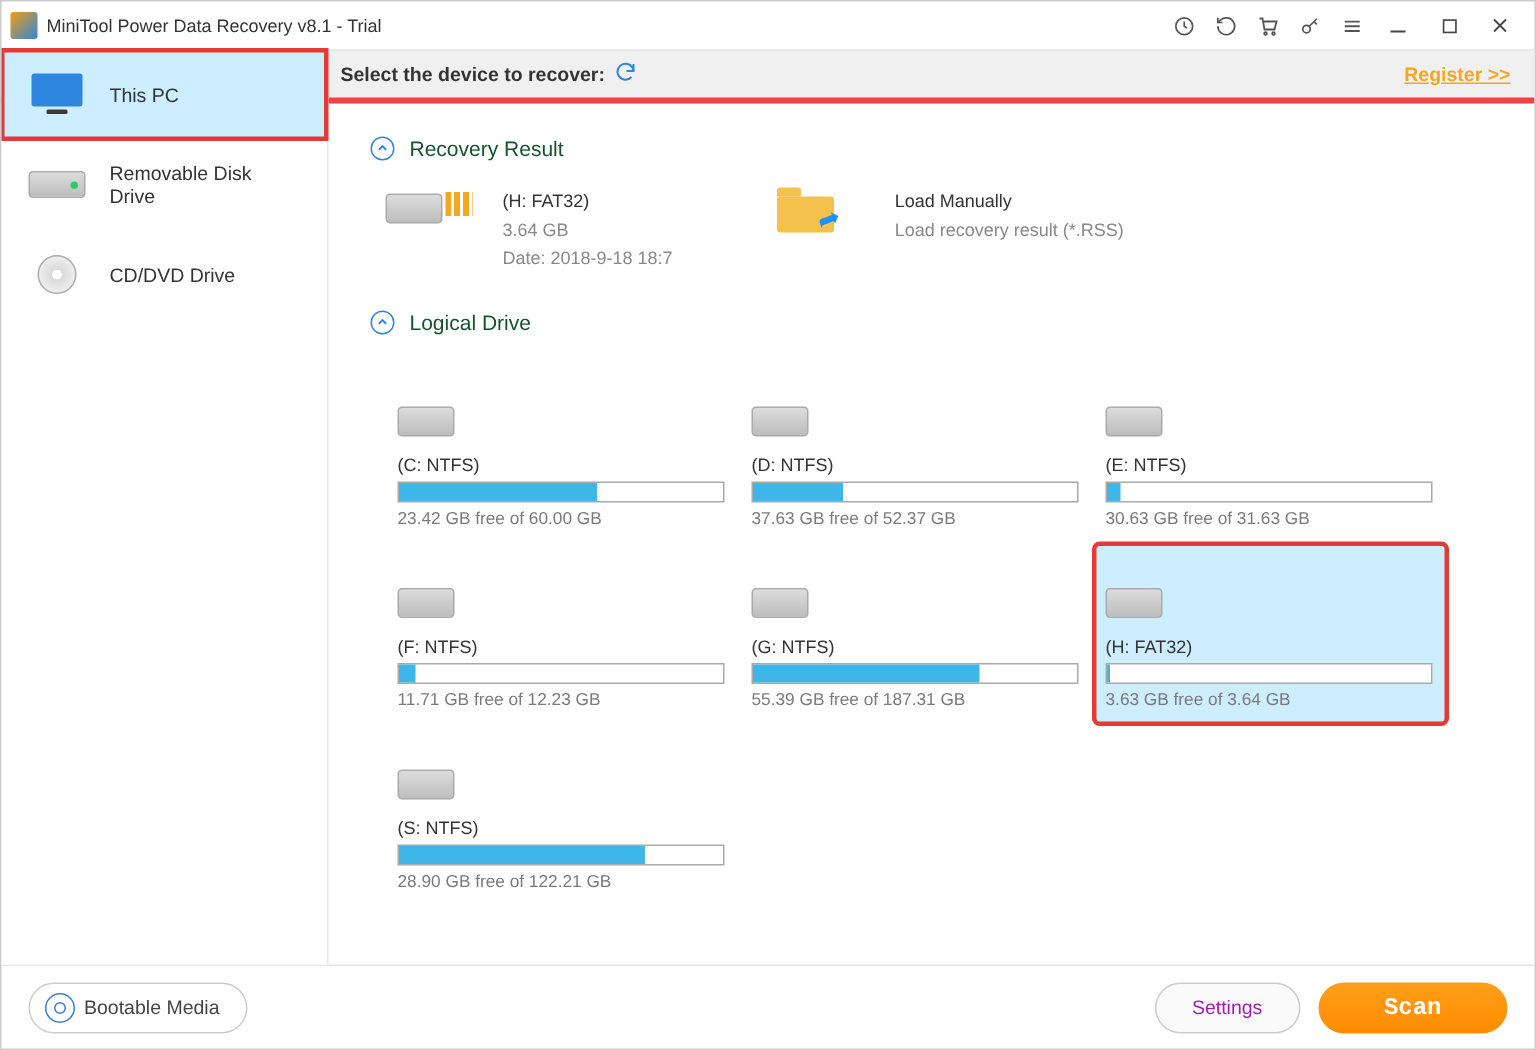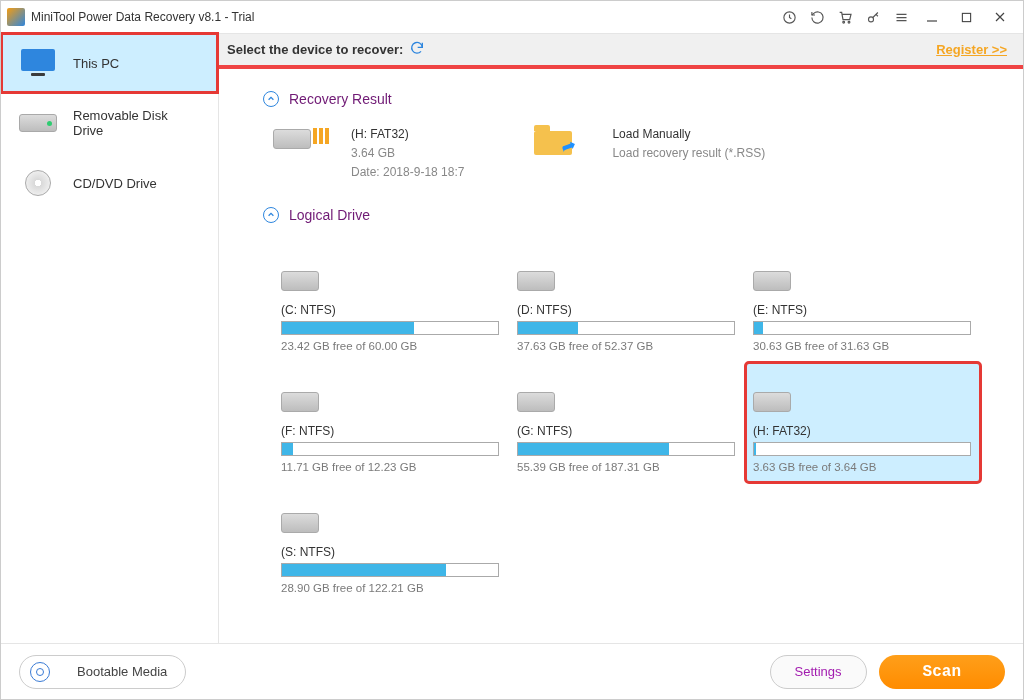--- a/index.html
+++ b/index.html
@@ -9,36 +9,36 @@
     .title-bar .logo { width:18px; height:18px; margin-right:6px; background:linear-gradient(135deg,#f39c12,#2e86de); border-radius:2px; }
     .title-bar .spacer { flex:1; }
     .title-bar .tb-btn { width:28px; height:28px; display:flex; align-items:center; justify-content:center; color:#555; cursor:default; }
     .title-bar .tb-btn svg, .title-bar .sys svg { display:block; }
     .title-bar .sys { width:34px; height:28px; display:flex; align-items:center; justify-content:center; color:#444; }
     
     .subheader { height:36px; background:#f0f0f0; border-top:1px solid #e5e5e5; border-bottom:4px solid #ef4444; display:flex; align-items:center; padding:0 16px 0 226px; font-size:13px; color:#333; position:relative; }
     .subheader .refresh { margin-left:6px; }
     .subheader .register { position:absolute; right:16px; color:#f5a623; font-weight:600; text-decoration:underline; font-size:13px; }
     
-    .main { flex:1; display:flex; min-height:0;gap:16px; }
+    .main { flex:1; display:flex; min-height:0; }
     .sidebar { width:218px; border-right:1px solid #e5e5e5; padding-top:0; position:relative; margin-top:-36px; padding-top:0; background:#fff; }
     .side-item { height:60px; display:flex; align-items:center; gap:16px; padding:0 18px; font-size:13px; color:#333; cursor:default; }
     .side-item.active { background:#cdeeff; }
     .side-item .icon-box { width:38px; height:28px; position:relative; flex-shrink:0; }
     .red-frame { outline:3px solid #e53935; outline-offset:-2px; }
     
     .monitor { width:34px; height:22px; background:#2e86de; border-radius:2px; position:absolute; top:0; left:2px; }
     .monitor::after { content:""; position:absolute; left:10px; top:24px; width:14px; height:3px; background:#3b3b3b; border-radius:1px; }
     .drive-icon { width:38px; height:18px; background:linear-gradient(#dcdcdc,#bdbdbd); border-radius:3px; position:absolute; top:5px; border:1px solid #a9a9a9; }
     .drive-icon::after { content:""; position:absolute; right:4px; top:6px; width:5px; height:5px; background:#2ecc71; border-radius:50%; }
     .disc-icon { width:26px; height:26px; border-radius:50%; background:radial-gradient(circle,#fff 18%,#d9d9d9 20%,#eee 70%,#bbb 100%); border:1px solid #aaa; position:absolute; top:1px; left:6px; }
     
     .content { flex:1; padding:22px 28px 0 28px; overflow:auto; }
     .sect { margin-bottom:24px; }
-    .sect-h { display:flex; align-items:center; gap:10px; font-size:14px; color:#701a75; margin-bottom:18px; }
+    .sect-h { display:flex; align-items:center; gap:10px; font-size:14px; color:#14532d; margin-bottom:18px; }
     .sect-h .arrow { width:16px; height:16px; border:1.5px solid #2e86de; border-radius:50%; display:flex; align-items:center; justify-content:center; }
     .row-recover { display:flex; gap:70px; padding-left:10px; }
     .rec-card { display:flex; gap:14px; }
     .drive-thumb { width:38px; height:20px; background:linear-gradient(#dcdcdc,#bdbdbd); border:1px solid #aaa; border-radius:3px; margin-top:4px; position:relative; }
     .orange-stripes { position:absolute; left:40px; top:3px; width:18px; height:16px; background:repeating-linear-gradient(90deg,#f5a623 0 4px,#fff 4px 6px); }
     .rec-wrap { position:relative; padding-left:0; }
     .rec-info { font-size:12px; color:#333; line-height:1.6; margin-left:26px; }
     .rec-info .muted { color:#888; }
     .folder-icon { width:38px; height:30px; position:relative; }
     .folder-back { position:absolute; width:38px; height:24px; bottom:0; background:#f5c14d; border-radius:2px; }
@@ -49,21 +49,21 @@
     .drive-card { width:236px; padding:8px 10px 10px 8px; display:flex; gap:12px; border-radius:4px;flex-direction:column; }
     .drive-card.selected { background:#cdeeff; outline:3px solid #e53935; outline-offset:-2px; }
     .dc-left { width:38px; padding-top:18px; }
     .dc-right { flex:1; }
     .dc-name { font-size:12px; color:#333; margin-bottom:4px; }
     .dc-bar { height:14px; border:1px solid #aaa; background:#fff; position:relative; margin-bottom:5px; }
     .dc-bar .fill { position:absolute; left:0; top:0; bottom:0; background:#3fb6e8; }
     .dc-free { font-size:11.5px; color:#7a7a7a; }
     
     .footer { height:56px; border-top:1px solid #e5e5e5; display:flex; align-items:center; padding:0 18px; gap:12px; }
-    .boot-btn { height:34px; padding:0 18px 0 10px; border:1px solid #ccc; border-radius:17px; display:flex; align-items:center; gap:27px; font-size:13px; color:#444; background:#fff; }
+    .boot-btn { height:34px; padding:0 18px 0 10px; border:1px solid #ccc; border-radius:17px; display:flex; align-items:center; gap:6px; font-size:13px; color:#444; background:#fff; }
     .boot-btn .ring { width:20px; height:20px; border:1.5px solid #3a7bd5; border-radius:50%; display:flex; align-items:center; justify-content:center; }
     .boot-btn .ring .dot { width:8px; height:8px; border:1.5px solid #3a7bd5; border-radius:50%; }
     .footer .spacer { flex:1; }
     .settings-btn { height:34px; padding:0 24px; border:1px solid #ccc; border-radius:17px; background:#fafafa; font-size:13px; color:#a21caf; }
     .scan-btn { height:34px; padding:0 44px; border:none; border-radius:17px; background:linear-gradient(#ff9f1a,#ff8c00); color:#fff; font-size:16px; font-weight:600;font-family:Liberation Mono, monospace; }
   </style>
 </head>
 <body>
 
 <div class="title-bar">

